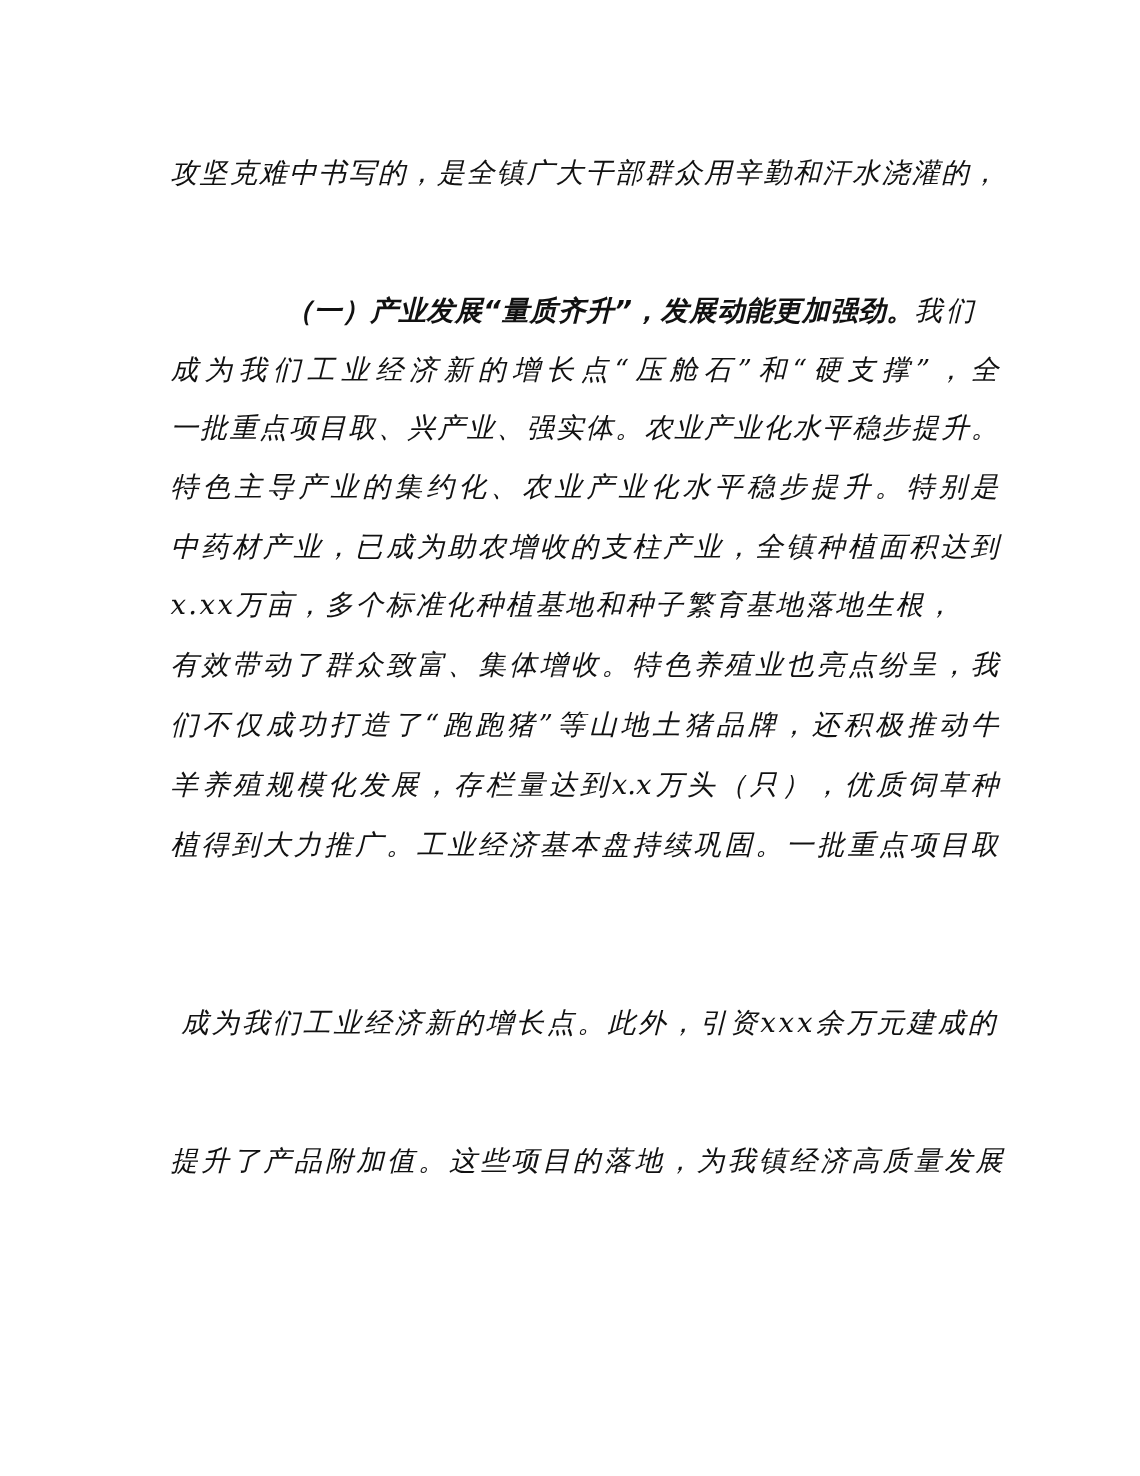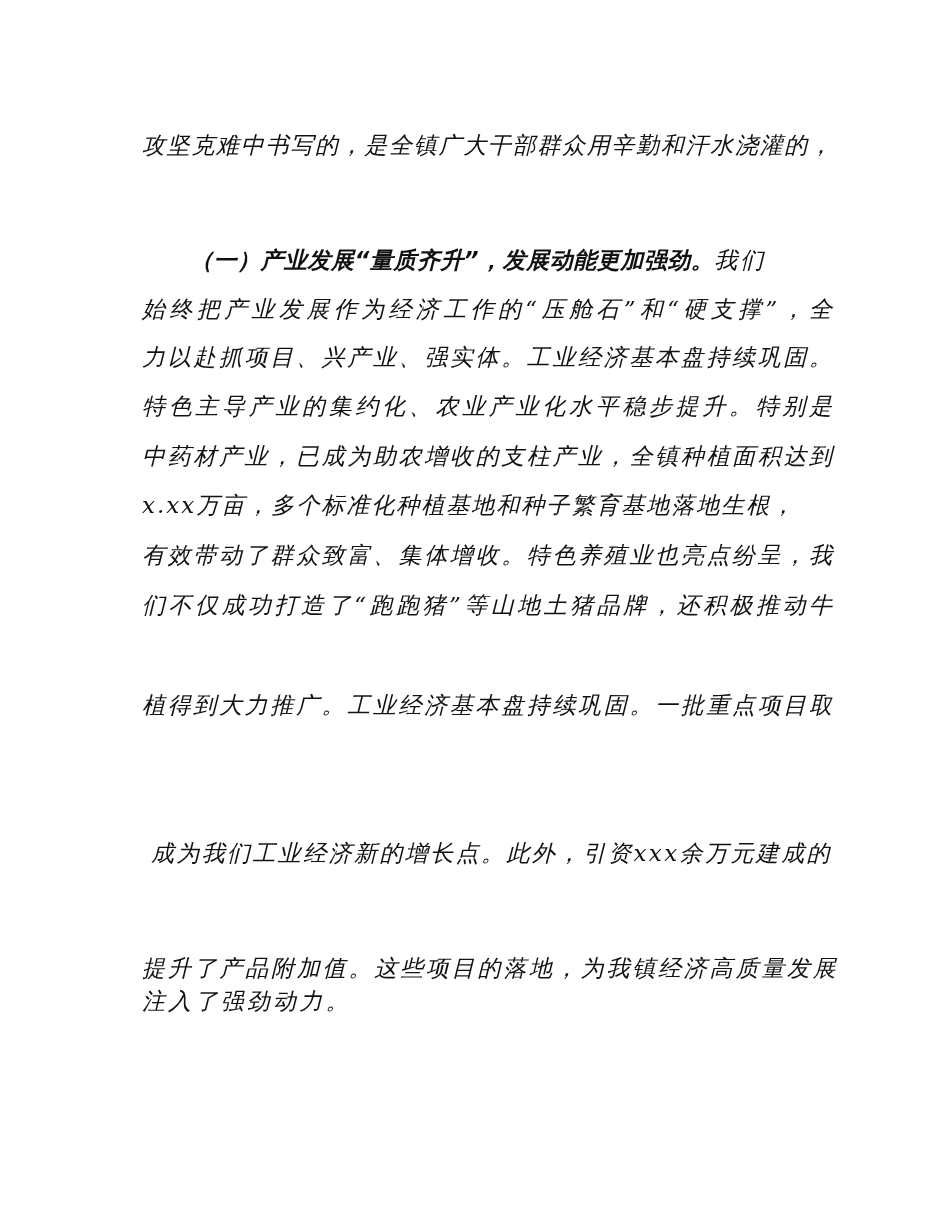--- a/index.html
+++ b/index.html
@@ -44,28 +44,28 @@
     }
     .indent { left: 190px; width: 642px; }
   </style>
 </head>
 <body>
 
 <div class="page">
 
   <div class="line justify" style="top:129px;">攻坚克难中书写的，是全镇广大干部群众用辛勤和汗水浇灌的，</div>
 
-  <div class="line indent" style="top:244px;">
+  <div class="line indent" style="top:244px;margin-left:48px;">
     <span class="heading">（一）产业发展“量质齐升”，发展动能更加强劲。</span><span>我们</span>
   </div>
-  <div class="line justify" style="top:293px;">始终把产业发展作为经济工作的“压舱石”和“硬支撑”，全</div>
-  <div class="line justify" style="top:341px;">力以赴抓项目、兴产业、强实体。工业经济基本盘持续巩固。</div>
+  <div class="line justify" style="top:293px;">成为我们工业经济新的增长点“压舱石”和“硬支撑”，全</div>
+  <div class="line justify" style="top:341px;">一批重点项目取、兴产业、强实体。农业产业化水平稳步提升。</div>
   <div class="line justify" style="top:390px;">特色主导产业的集约化、农业产业化水平稳步提升。特别是</div>
   <div class="line justify" style="top:440px;">中药材产业，已成为助农增收的支柱产业，全镇种植面积达到</div>
   <div class="line" style="top:489px; letter-spacing:2px;">x.xx万亩，多个标准化种植基地和种子繁育基地落地生根，</div>
   <div class="line justify" style="top:539px;">有效带动了群众致富、集体增收。特色养殖业也亮点纷呈，我</div>
   <div class="line justify" style="top:589px;">们不仅成功打造了“跑跑猪”等山地土猪品牌，还积极推动牛</div>
+  <div class="line justify" style="top:639px;">羊养殖规模化发展，存栏量达到x.x万头（只），优质饲草种</div>
   <div class="line justify" style="top:689px;">植得到大力推广。工业经济基本盘持续巩固。一批重点项目取</div>
   <div class="line" style="top:837px; letter-spacing:2.4px;text-align:right;">成为我们工业经济新的增长点。此外，引资xxx余万元建成的</div>
   <div class="line" style="top:936px; letter-spacing:2.8px;margin-top:16px;">提升了产品附加值。这些项目的落地，为我镇经济高质量发展</div>
-  <div class="line" style="top:985px;">注入了强劲动力。</div>
 
 </div>
 
 </body></html>

